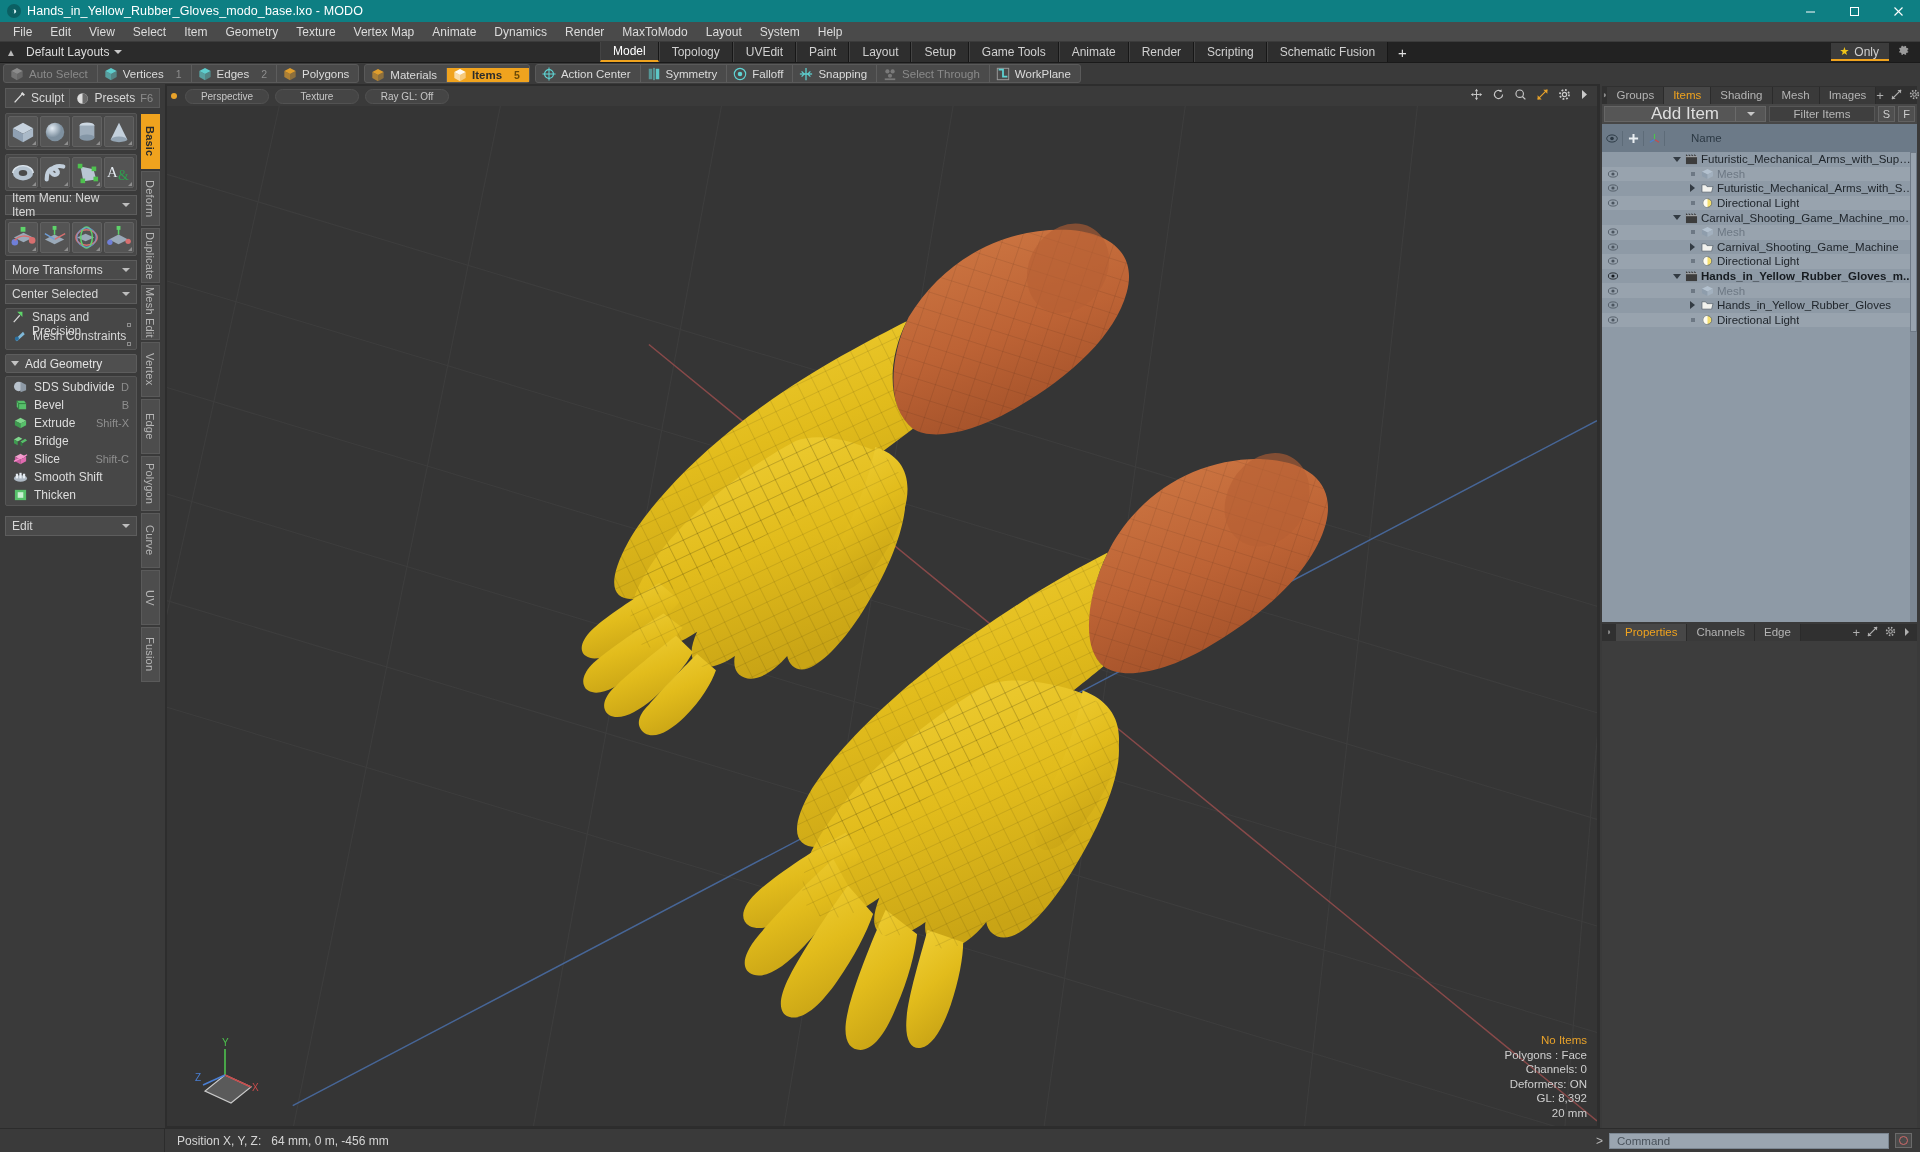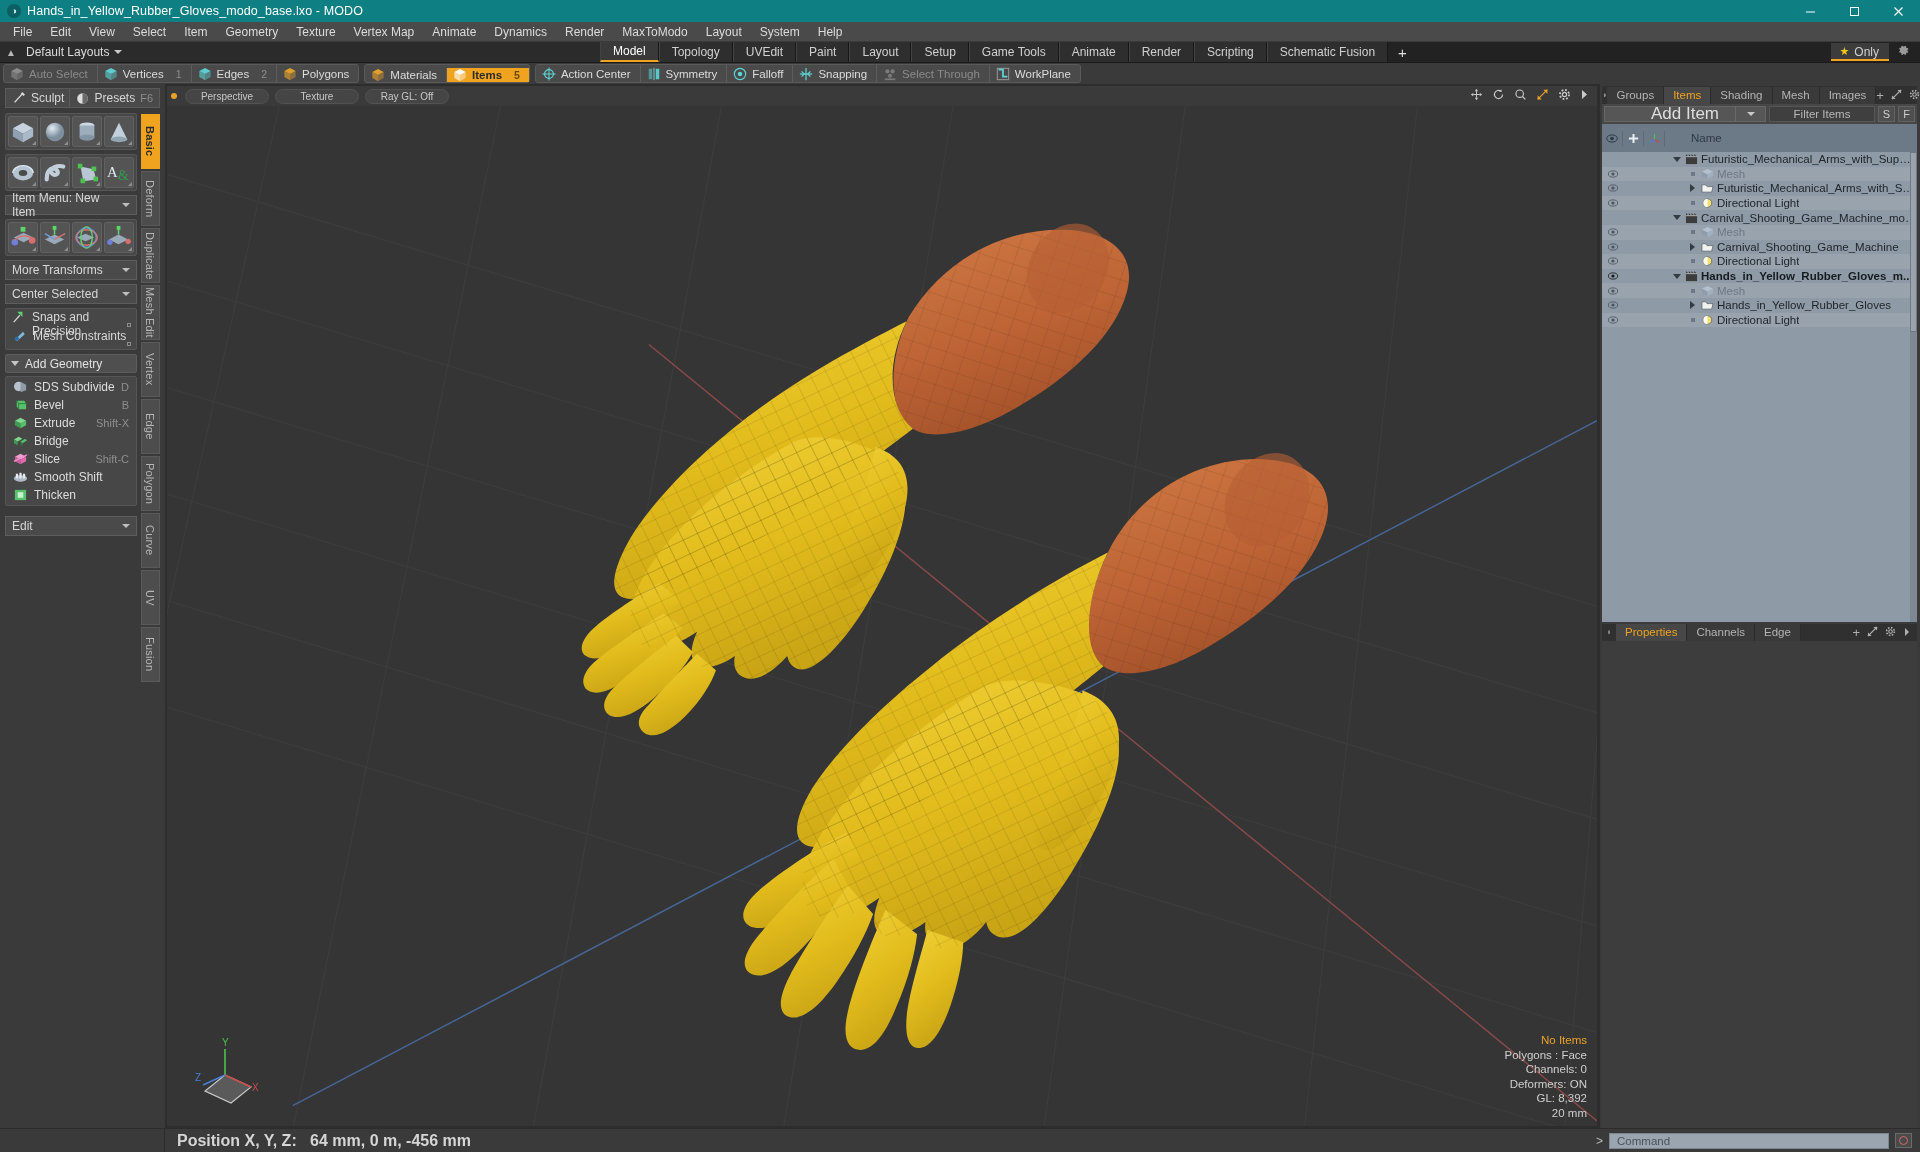--- a/index.html
+++ b/index.html
@@ -188,21 +188,21 @@
   .i-bold { font-weight:bold; color:#161b20; }
   .scrollbar-v { position:absolute; right:0; top:0; width:7px; height:100%; background:#7d8894; }
   .scroll-thumb { width:7px; background:#98a3ae; border:1px solid #6f7a86; }
 
   .proptabs { height:17px; display:flex; align-items:flex-end; background:#303030; margin-top:2px;}
   .propbody { flex:1; background:#3d3d3d; }
 
   
   .bottombar { height:24px; flex:0 0 24px; background:#3a3a3a; display:flex; align-items:center; border-top:1px solid #2c2c2c;}
   .bb-left { width:165px; flex:0 0 165px; height:24px; border-right:1px solid #2c2c2c;}
-  .bb-pos { padding-left:12px; font-size:16px; color:#d5d5d5;font-weight:bold; }
+  .bb-pos { padding-left:12px; font-size:12px; color:#d5d5d5; }
   .bb-right { margin-left:auto; display:flex; align-items:center; gap:6px; padding-right:8px; width:330px;}
   .bb-gt { color:#b9b9b9; font-size:12px; padding-left:6px;}
   .cmdinput { flex:1; height:16px; background:#9aa5b0; border:1px solid #7b8691; display:flex; align-items:center;
      padding-left:7px; font-size:11.5px; color:#4a535c; }
   .rec { width:17px;height:15px; border:1px solid #6b6b6b; background:#4a4a4a; display:flex;align-items:center;justify-content:center;}
   .rec i { display:block; width:9px;height:9px;border-radius:50%; border:1.6px solid #d06a6a; }
 
   .svgi { display:block; }
 </style>
 </head>

